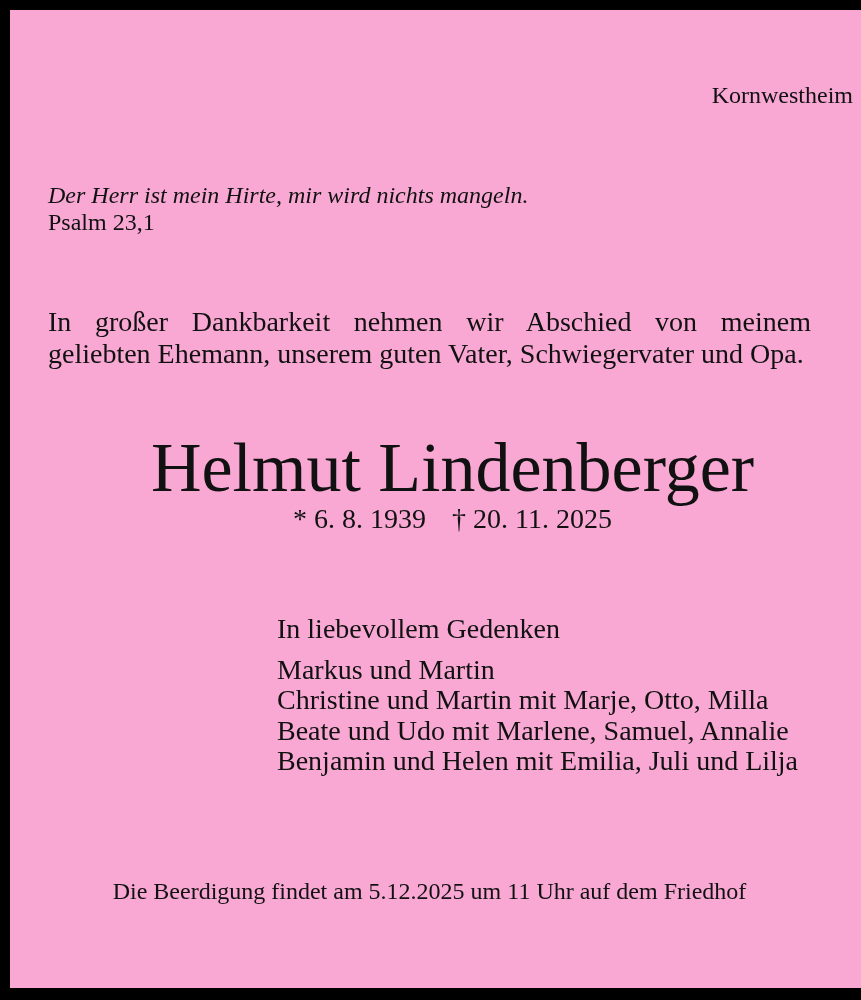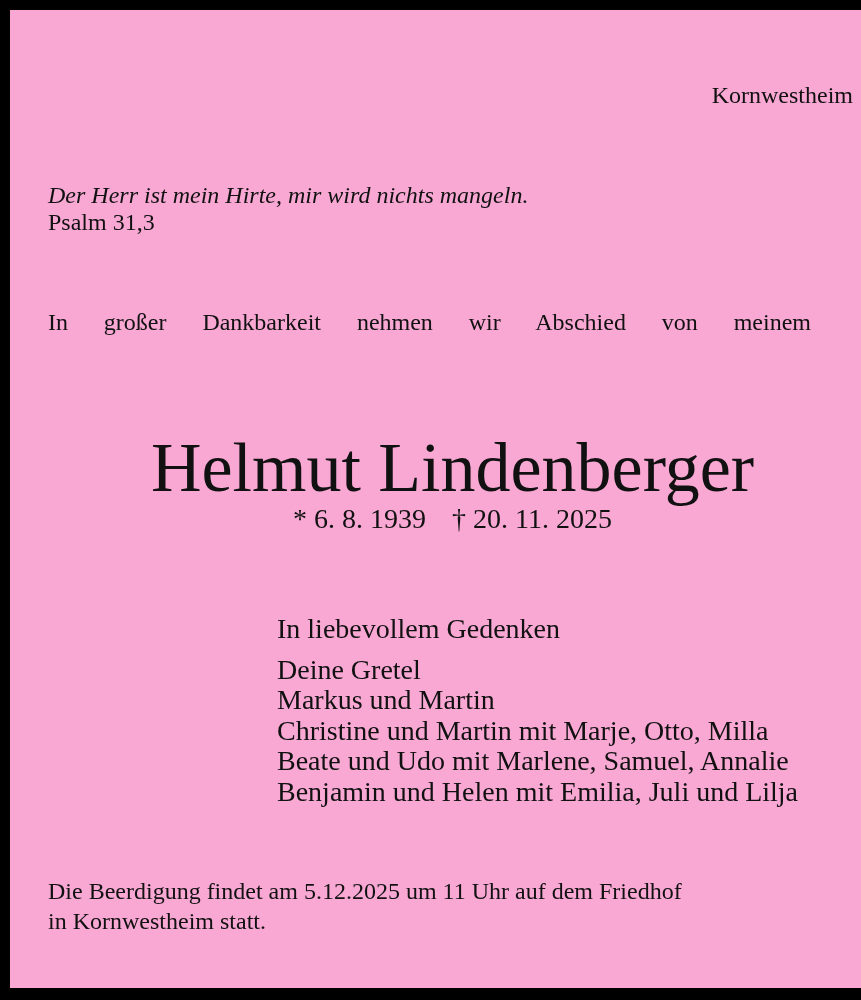--- a/index.html
+++ b/index.html
@@ -8,59 +8,58 @@
       position: absolute; left: 10px; top: 10px; width: 839px; height: 978px;
       background: #f9a8d4; color: #111;
       font-family: "Liberation Serif", "DejaVu Serif", serif;
       padding-left: 46px;
     }
     .abs { position: absolute; margin: 0; }
     .place { right: 42px; top: 72px; font-size: 24px; }
     .verse { left: 38px; top: 172px; font-size: 24px; line-height: 27px; }
     .verse .quote { font-style: italic; display: block; }
     .verse .ref { display: block; }
-    .intro { left: 38px; top: 296px; width: 763px; font-size: 24px; line-height: 32px; text-align: justify; text-align-last: left; }
+    .intro { left: 38px; top: 296px; width: 763px; font-size: 28px; line-height: 32px; text-align: justify; text-align-last: left; }
     .intro .l1 { display: block; text-align: justify; text-align-last: justify; }
     .intro .l2 { display: block; }
     .name { left: 0; right: 0; top: 426px; text-align: center; font-size: 70px; line-height: 64px; }
     .dates { left: 0; right: 0; top: 494px; text-align: center; font-size: 28px; line-height: 30px; }
     .dates .sep { display: inline-block; width: 26px; }
     .mourners { left: 267px; top: 604px; font-size: 28px; line-height: 30.5px; }
     .mourners .lead { display: block; margin-bottom: 10px; }
     .mourners .row { display: block; }
-    .funeral { left: 38px; top: 866px; width: 763px; font-size: 24px; line-height: 30px; }
+    .funeral { left: 38px; top: 866px; width: 763px; font-size: 24px; line-height: 30px; text-align: center; }
     .funeral span { display: block; }
   </style>
 </head>
 <body>
 
 <div class="frame">
   <p class="abs place">Kornwestheim</p>
 
   <p class="abs verse">
     <span class="quote">Der Herr ist mein Hirte, mir wird nichts mangeln.</span>
-    <span class="ref">Psalm 31,3</span>
+    <span class="ref">Psalm 23,1</span>
   </p>
 
   <p class="abs intro">
     <span class="l1">In großer Dankbarkeit nehmen wir Abschied von meinem</span>
+    <span class="l2">geliebten Ehemann, unserem guten Vater, Schwiegervater und Opa.</span>
   </p>
 
   <h1 class="abs name" style="font-weight:normal;">Helmut Lindenberger</h1>
 
   <p class="abs dates">
     <span>* 6. 8. 1939</span><span class="sep"></span><span>† 20. 11. 2025</span>
   </p>
 
   <div class="abs mourners">
     <span class="lead">In liebevollem Gedenken</span>
-    <span class="row">Deine Gretel</span>
     <span class="row">Markus und Martin</span>
     <span class="row">Christine und Martin mit Marje, Otto, Milla</span>
     <span class="row">Beate und Udo mit Marlene, Samuel, Annalie</span>
     <span class="row">Benjamin und Helen mit Emilia, Juli und Lilja</span>
   </div>
 
   <p class="abs funeral">
     <span>Die Beerdigung findet am 5.12.2025 um 11 Uhr auf dem Friedhof</span>
-    <span>in Kornwestheim statt.</span>
   </p>
 </div>
 
 </body></html>

